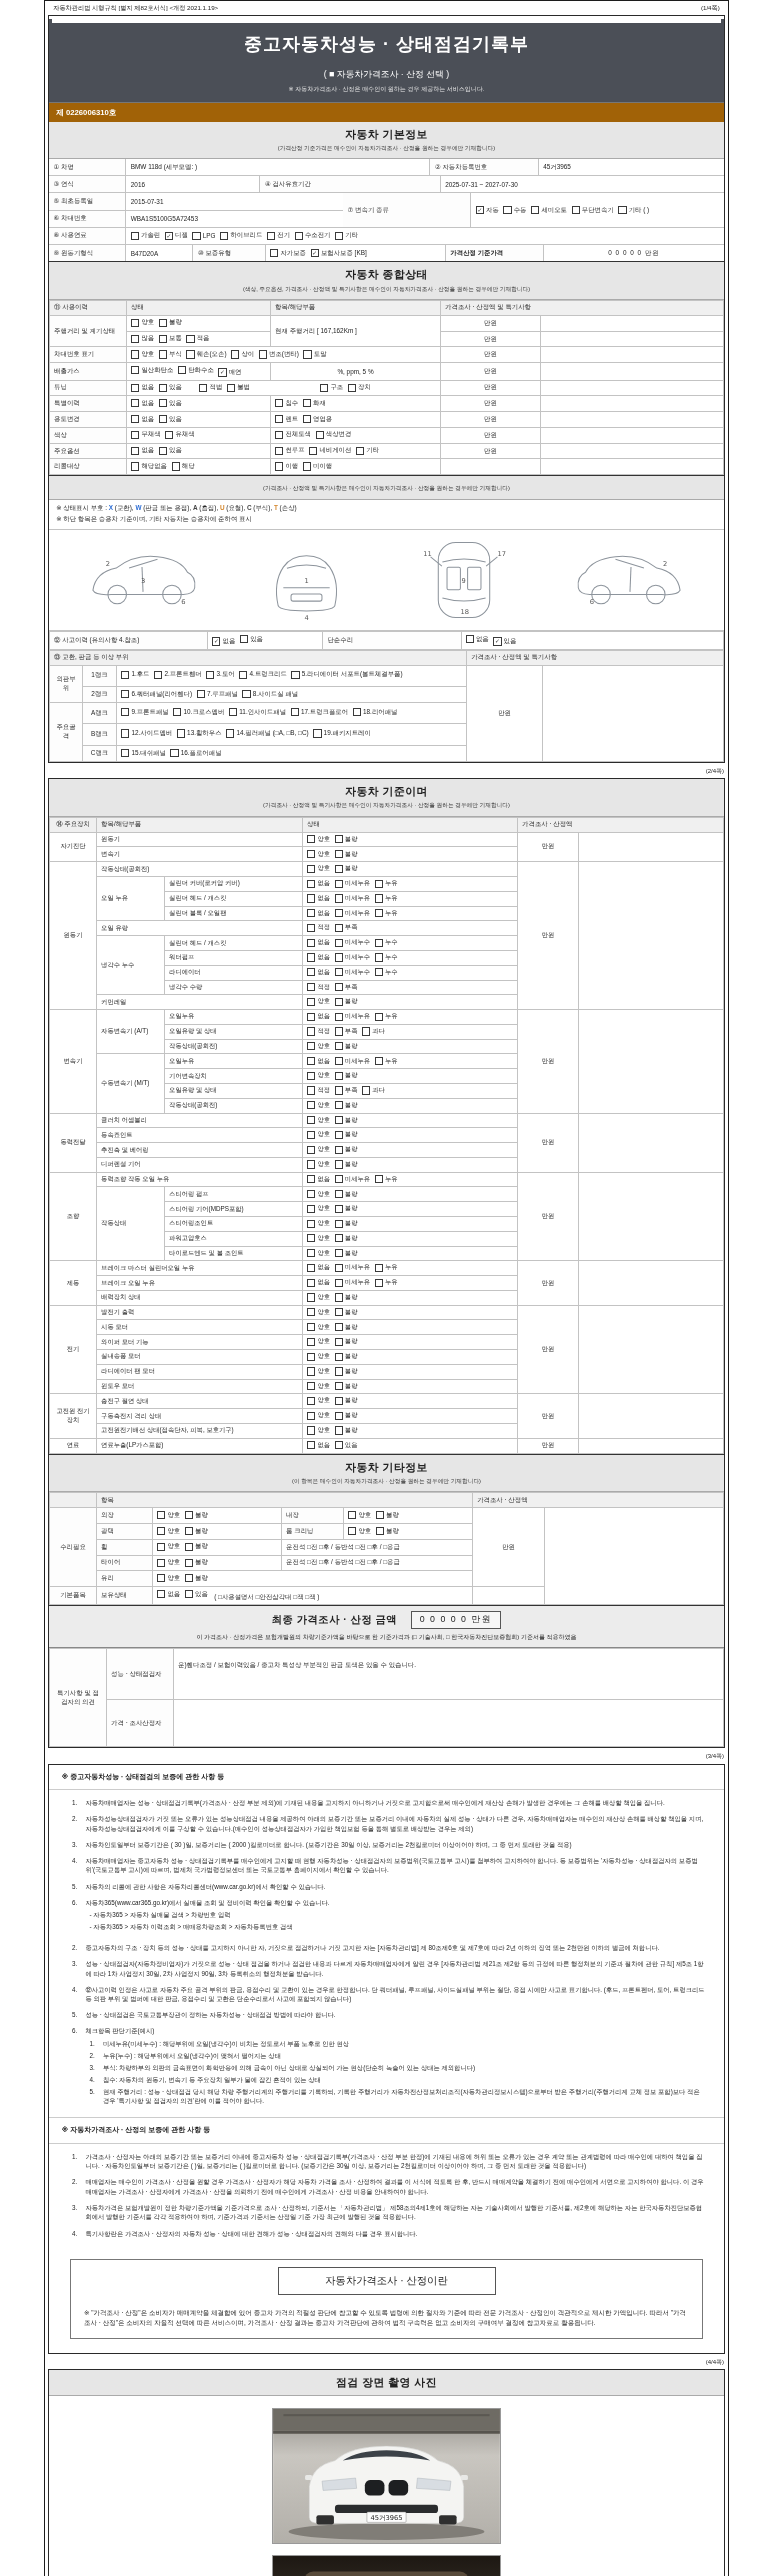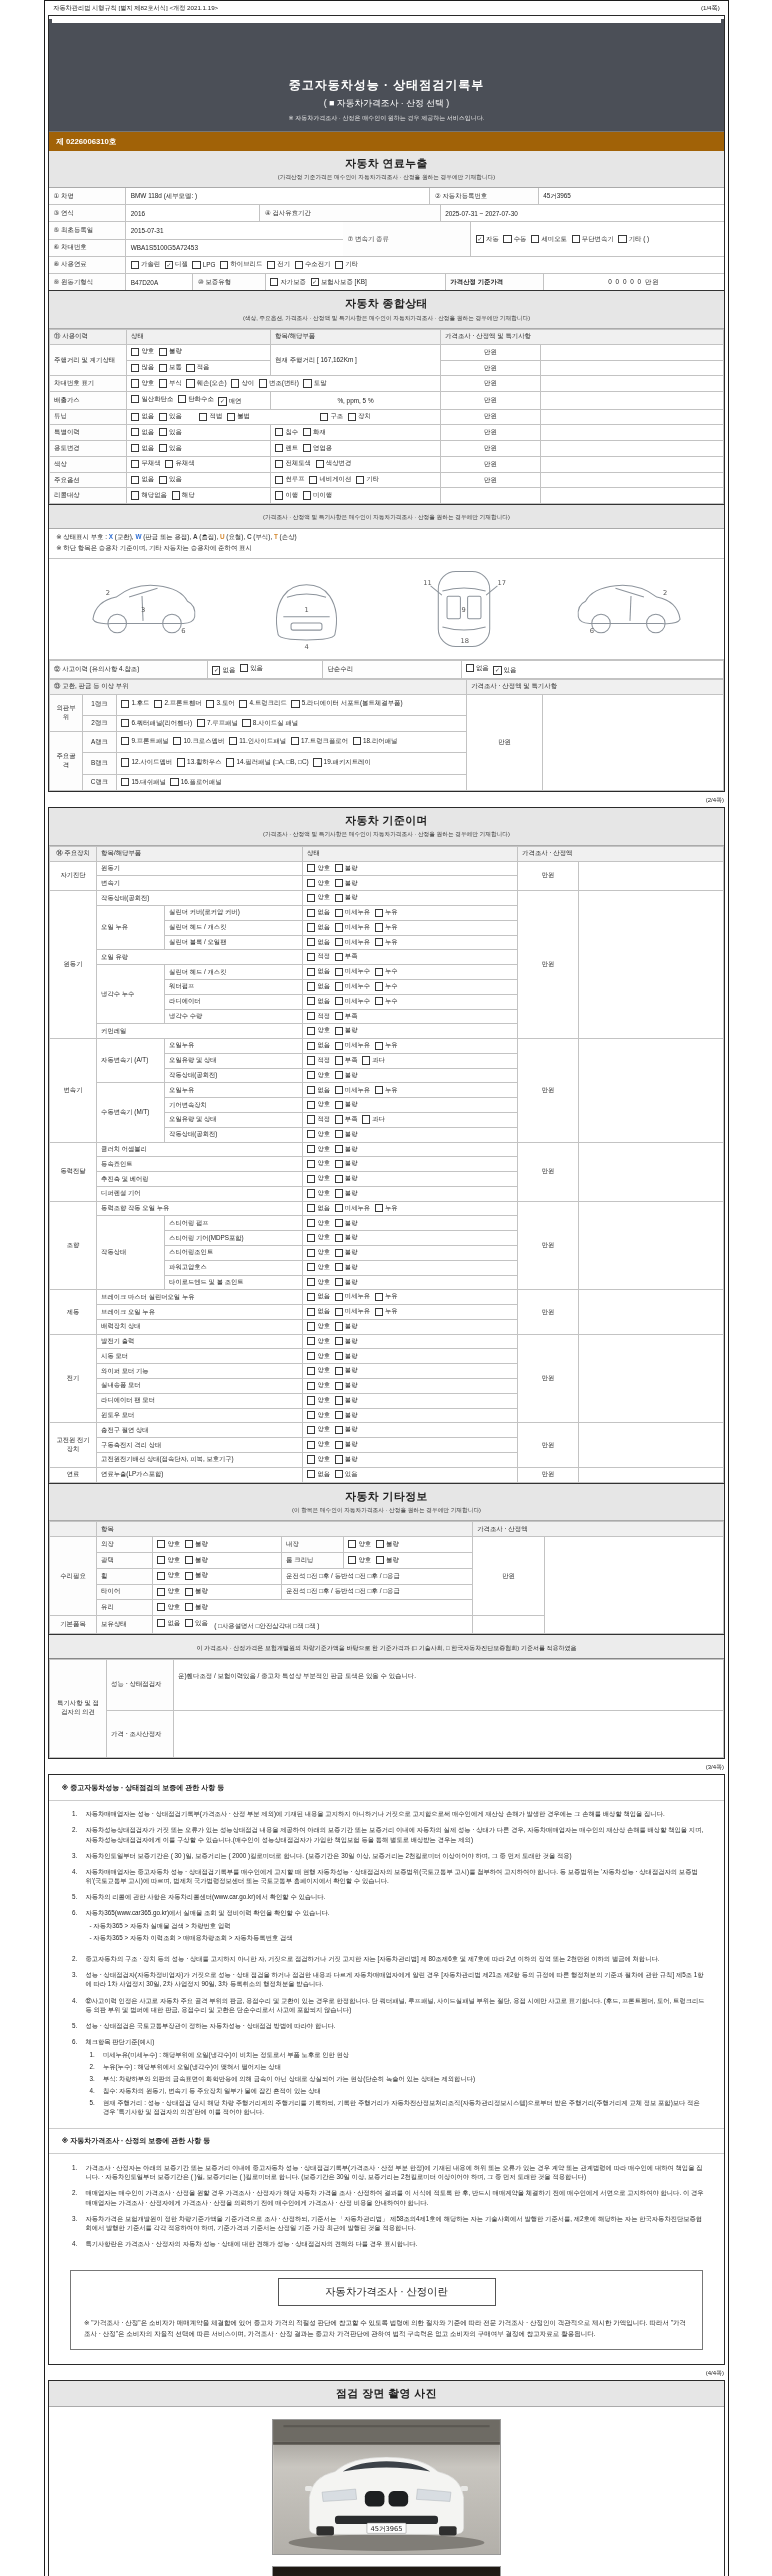--- a/index.html
+++ b/index.html
@@ -6,22 +6,22 @@
   body{width:773px;font-family:"Liberation Sans","DejaVu Sans",sans-serif;color:#222;font-size:6.4px;}
   .page{width:773px;min-height:2576px;position:relative;background:#fff;}
   .outer{position:absolute;left:44px;right:44px;top:0;bottom:2.1px;border:1px solid #1c1c1c;}
   .content{position:relative;padding:0 48px;}
   .meta-row{display:flex;justify-content:space-between;padding:3.6px 5.2px 2.1px 5.2px;font-size:6.2px;color:#222;}
   .pagebox{border:1px solid #2a2a2a;background:#fff;margin-bottom:2.1px;}
   .pagemark{text-align:right;font-size:6px;padding:2.1px 1px;color:#222;}
   
   .titleblock{background:#4b4f57;color:#fff;}
   .title-stripe{height:4.1px;background:#fff;margin:3.1px 3.1px 0 3.1px;}
-  .title-main{text-align:center;font-size:12px;font-weight:bold;letter-spacing:1px;padding-top:9.3px;margin-top:45px;}
-  .title-sub{text-align:center;font-size:8.8px;margin-top:4px;}
+  .title-main{text-align:center;font-size:18px;font-weight:bold;letter-spacing:1px;padding-top:9.3px;}
+  .title-sub{text-align:center;font-size:8.8px;margin-top:13px;}
   .title-note{text-align:center;font-size:6px;margin-top:4.1px;color:#e8e8e8;padding-bottom:8.2px;}
   .docno{background:#a16207;color:#fff;font-size:7.7px;font-weight:bold;padding:4.1px 7.2px;border-top:0.5px solid #777;}
   
   .sechead{background:#e6e6e6;border-bottom:0.5px solid #aaa;text-align:center;padding:6.2px 3.1px 5.2px 3.1px;}
   .sechead .t{font-size:10.8px;font-weight:bold;letter-spacing:0.5px;}
   .sechead .n{font-size:5.7px;margin-top:3.1px;color:#333;}
   
   table{border-collapse:collapse;width:100%;table-layout:fixed;}
   td,th{border:0.5px solid #c3c3c3;padding:2.6px 4.1px;vertical-align:middle;word-break:break-all;}
   th{background:#f0f0f0;font-weight:normal;text-align:left;font-size:6.4px;}
@@ -83,21 +83,21 @@
     <div class="pagebox">
       <div class="titleblock">
         <div class="title-stripe"></div>
         <div class="title-main">중고자동차성능 · 상태점검기록부</div>
         <div class="title-sub">( ■ 자동차가격조사 · 산정 선택 )</div>
         <div class="title-note">※ 자동차가격조사 · 산정은 매수인이 원하는 경우 제공하는 서비스입니다.</div>
       </div>
       <div class="docno">제 0226006310호</div>
 
       <div class="sechead">
-        <div class="t">자동차 연료누출</div>
+        <div class="t">자동차 기본정보</div>
         <div class="n">(가격산정 기준가격은 매수인이 자동차가격조사 · 산정을 원하는 경우에만 기재합니다)</div>
       </div>
       <div>
         <div class="brow">
           <div class="bcell lbl" style="width:67px">① 차명</div>
           <div class="bcell" style="width:294px">BMW 118d (세부모델: )</div>
           <div class="bcell lbl" style="width:98px">② 자동차등록번호</div>
           <div class="bcell" style="flex:1">45거3965</div>
         </div>
         <div class="brow">
@@ -1220,20 +1220,24 @@
                     <span class="lb">있음</span>
                   </span></span>
             <span>( □사용설명서 □안전삼각대 □잭 □잭 )</span>
           </td>
           <td></td>
         </tr>
       </tbody>
         </table>
 
       <div class="finalbox">
+        <div class="finalrow">
+          <span class="flabel">최종 가격조사 · 산정 금액</span>
+          <span class="famount">0 0 0 0 0 만원</span>
+        </div>
         <div class="finalnote">이 가격조사 · 산정가격은 보험개발원의 차량기준가액을 바탕으로 한 기준가격과 (□ 기술사회, □ 한국자동차진단보증협회) 기준서를 적용하였음</div>
       </div>
 
       <table>
         <colgroup>
             <col style="width:57px">
             <col style="width:67px">
             <col>
           </colgroup>
         <tbody>

